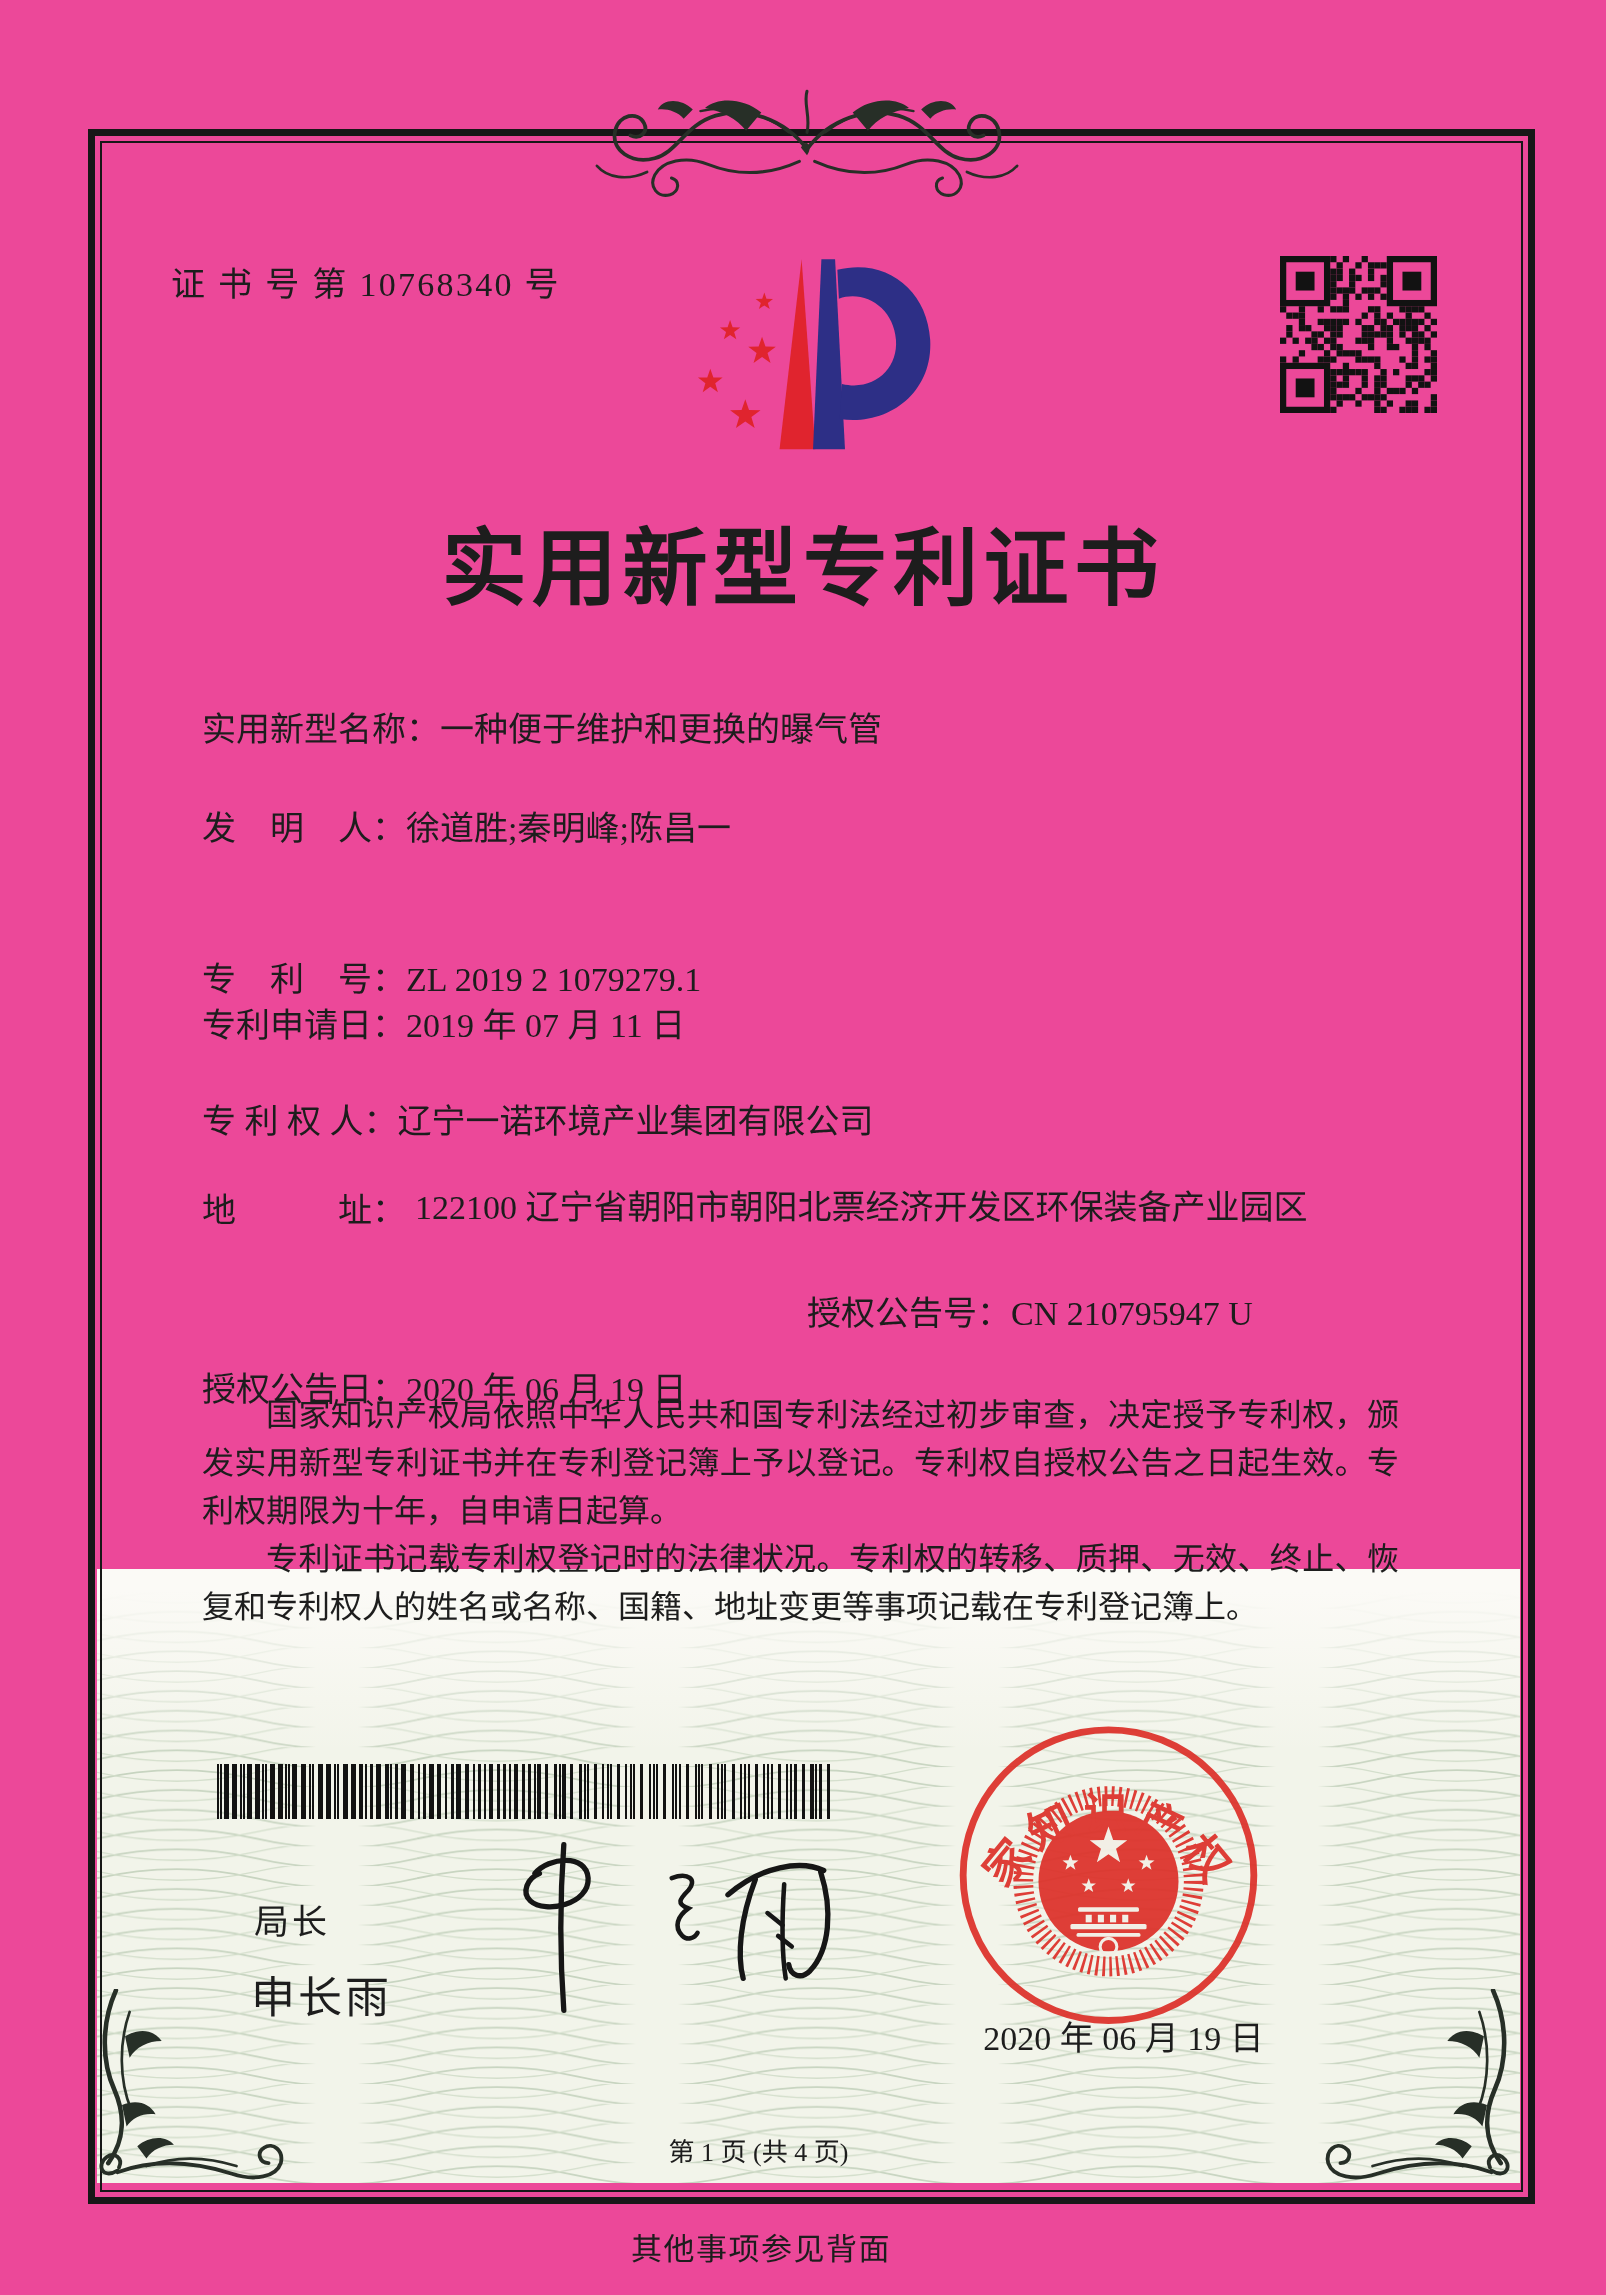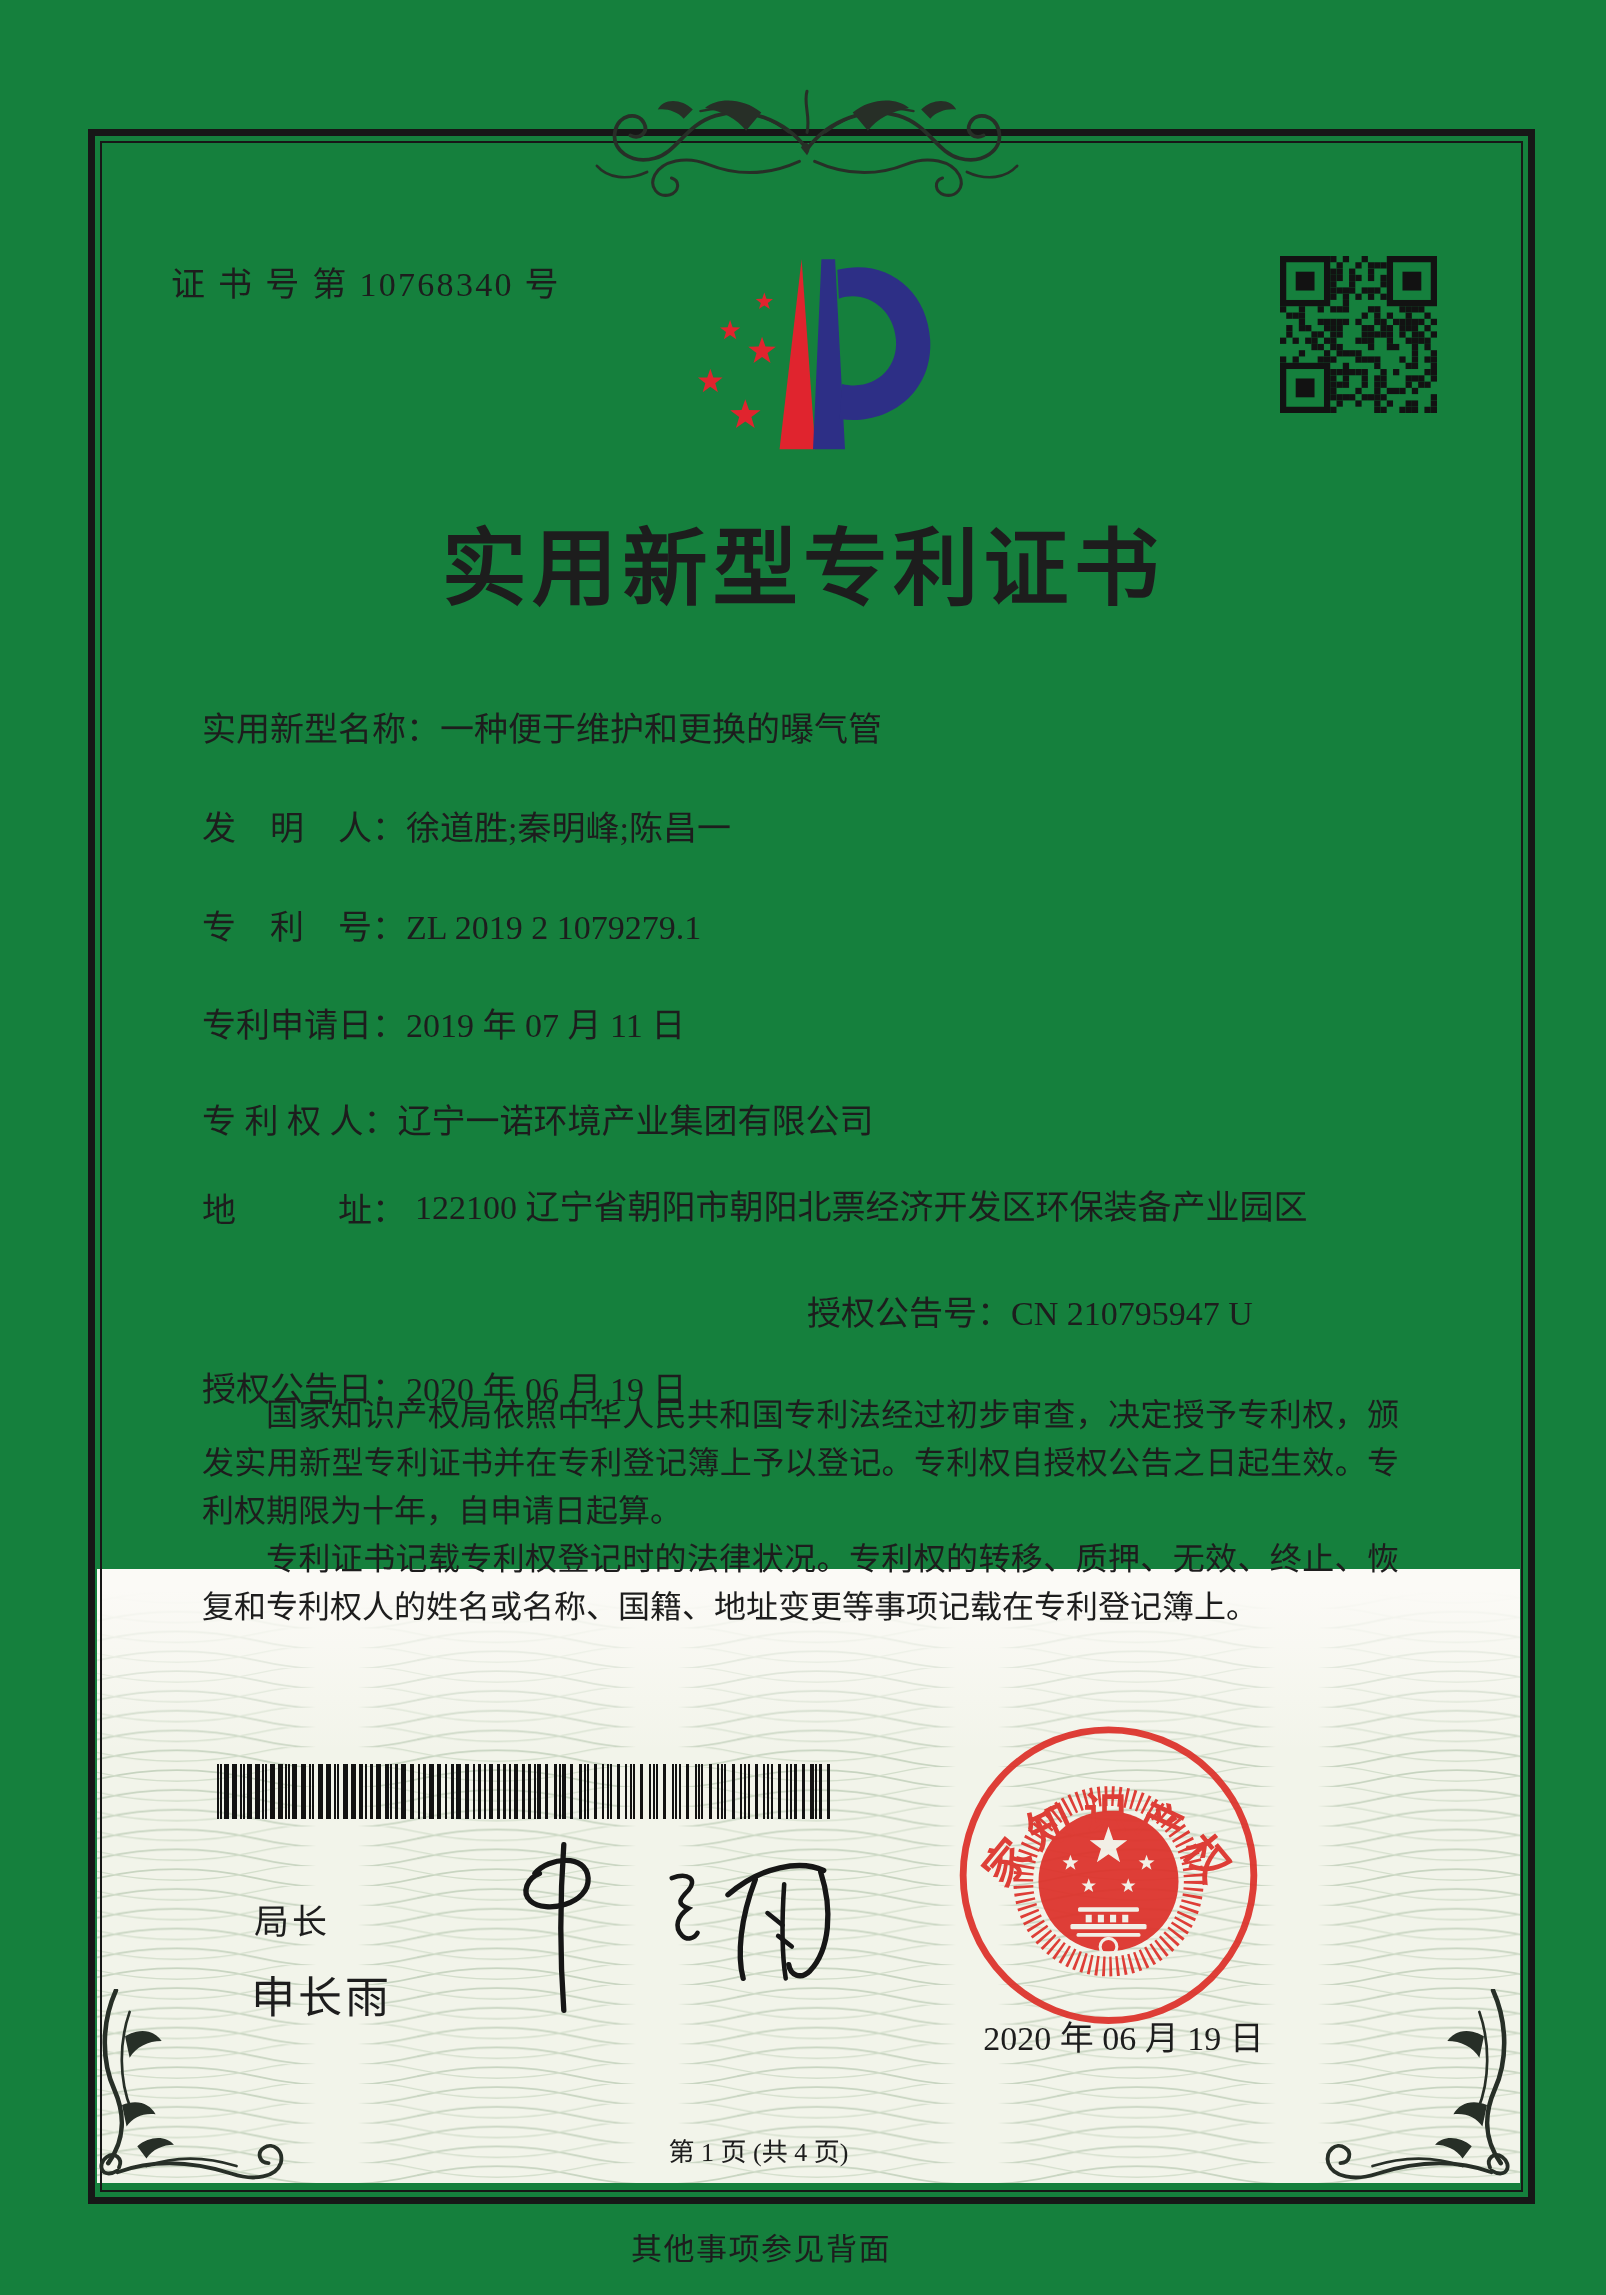--- a/index.html
+++ b/index.html
@@ -1,16 +1,16 @@
 <!DOCTYPE html>
 <html lang="zh-CN" style="font-size:12.2px"><head>
 <meta charset="utf-8">
 <style>
   html,body{margin:0;padding:0;background:#e9e9e9;}
-  .page{position:relative;width:1606px;height:2295px;background:#15803d;margin:0 auto;
+  .page{position:relative;width:1606px;height:2295px;background:#ec4899;margin:0 auto;
         overflow:hidden;font-family:"Liberation Serif", serif;color:#1d1d1d;}
 
   
   .frame{position:absolute;left:88px;top:129px;width:1433px;height:2061px;
          border:7.6px solid #171717;z-index:1;}
   .frame-inner{position:absolute;left:4.6px;top:4.6px;right:4.6px;bottom:4.6px;border:2.3px solid #171717;}
 
   
   .waves{position:absolute;left:97px;top:1569px;width:1423px;height:614px;z-index:0;}
   .wave-fade{position:absolute;left:97px;top:1569px;width:1423px;height:183px;z-index:0;
@@ -346,21 +346,21 @@
   </div>
 
   <div class="title">实用新型专利证书</div>
 
   <div class="row" style="top:801px">
     <span class="lbl">发　明　人：</span><span>徐道胜;秦明峰;陈昌一</span>
   </div>
   <div class="row" style="top:702px">
     <span class="lbl">实用新型名称：</span><span>一种便于维护和更换的曝气管</span>
   </div>
-  <div class="row" style="top:900px">
+  <div class="row" style="top:952px">
     <span class="lbl">专　利　号：</span><span>ZL 2019 2 1079279.1</span>
   </div>
   <div class="row" style="top:998px">
     <span class="lbl">专利申请日：</span><span>2019 年 07 月 11 日</span>
   </div>
   <div class="row" style="top:1094px">
     <span class="lbl">专 利 权 人：</span><span>辽宁一诺环境产业集团有限公司</span>
   </div>
   <div class="addr">
     <span class="lbl">地　　　址：</span>

